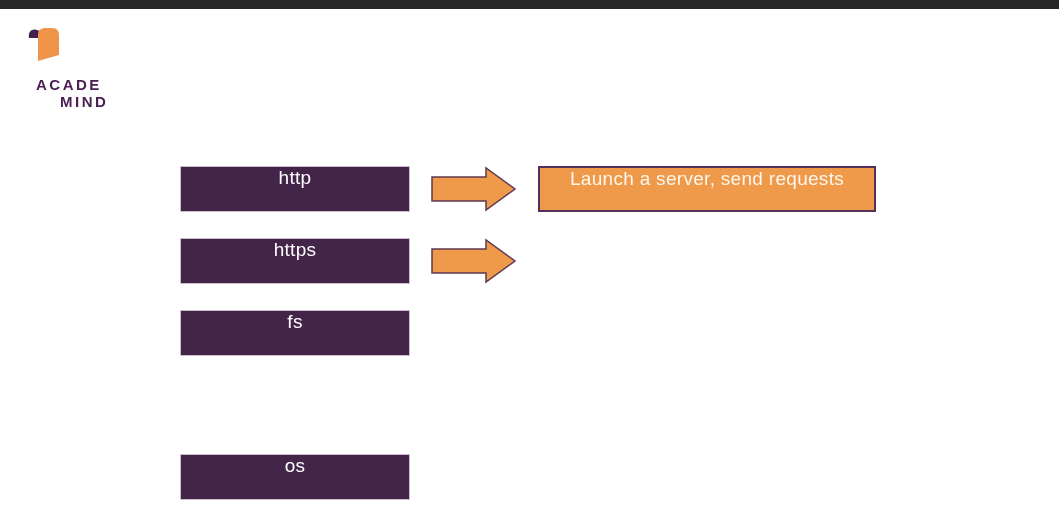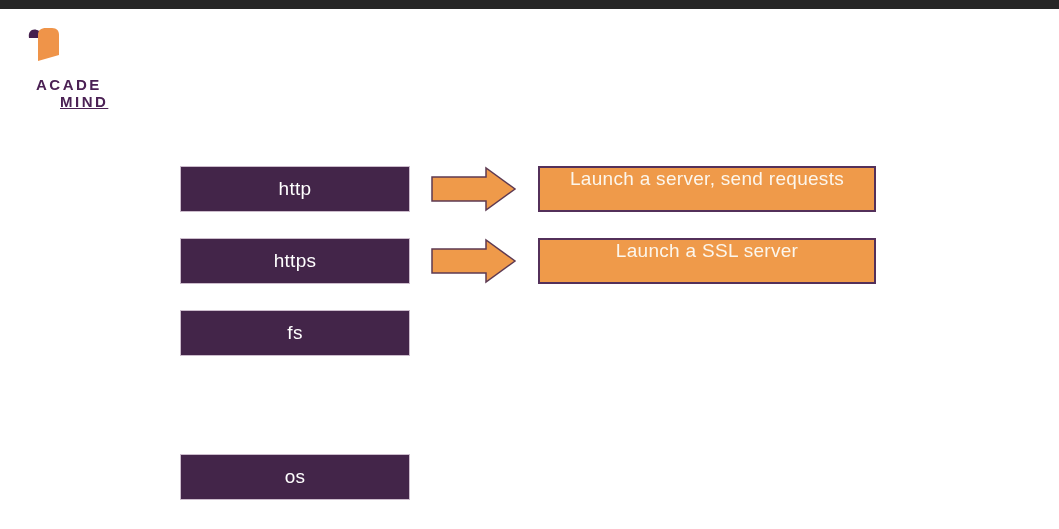--- a/index.html
+++ b/index.html
@@ -25,21 +25,21 @@
   .logo-line {
     position: absolute;
     font-weight: bold;
     font-size: 15px;
     letter-spacing: 2.5px;
     color: var(--logo-text, #4b2154);
     white-space: nowrap;
     margin-top: 20px;
   }
   .logo-line1 { left: 10px; top: 29px; }
-  .logo-line2 { left: 34px; top: 46px; text-decoration: underline; }
+  .logo-line2 { left: 34px; top: 46px; }
   
   .slide-title {
     position: absolute;
     left: 0; right: 0; top: 66px;
     margin: 0;
     text-align: center;
     font-size: 30px;
     font-weight: bold;
     letter-spacing: 0.5px;
     color: var(--title, #3d3d3d);
@@ -47,21 +47,20 @@
   
   .module-box {
     position: absolute;
     left: 180px;
     width: 230px;
     height: 46px;
     box-sizing: border-box;
     background: var(--module-box-bg, #432549);
     border: 1px solid var(--module-box-border, #ccbccc);
     display: flex;
-    align-items: center;
     justify-content: center;
     color: var(--module-text, #ffffff);
     font-size: 19px;
     letter-spacing: 0.3px;
   }
   
   .arrow { position: absolute; left: 431px; width: 86px; height: 46px; }
   .arrow polygon {
     fill: var(--arrow-fill, #ef9a4a);
     stroke: var(--arrow-outline, #5e3a52);
@@ -124,17 +123,14 @@
   <svg class="arrow row-0" viewBox="0 0 86 46">
     <polygon points="1,11 55,11 55,2 84,23 55,44 55,35 1,35"></polygon>
   </svg>
   <svg class="arrow row-1" viewBox="0 0 86 46">
     <polygon points="1,11 55,11 55,2 84,23 55,44 55,35 1,35"></polygon>
   </svg>
 
   <div class="desc-box row-0">
     <span>Launch a server, send requests</span>
   </div>
-  <div class="desc-box row-1">
-    <span>Launch a SSL server</span>
-  </div>
 
 </div>
 
 </body></html>

